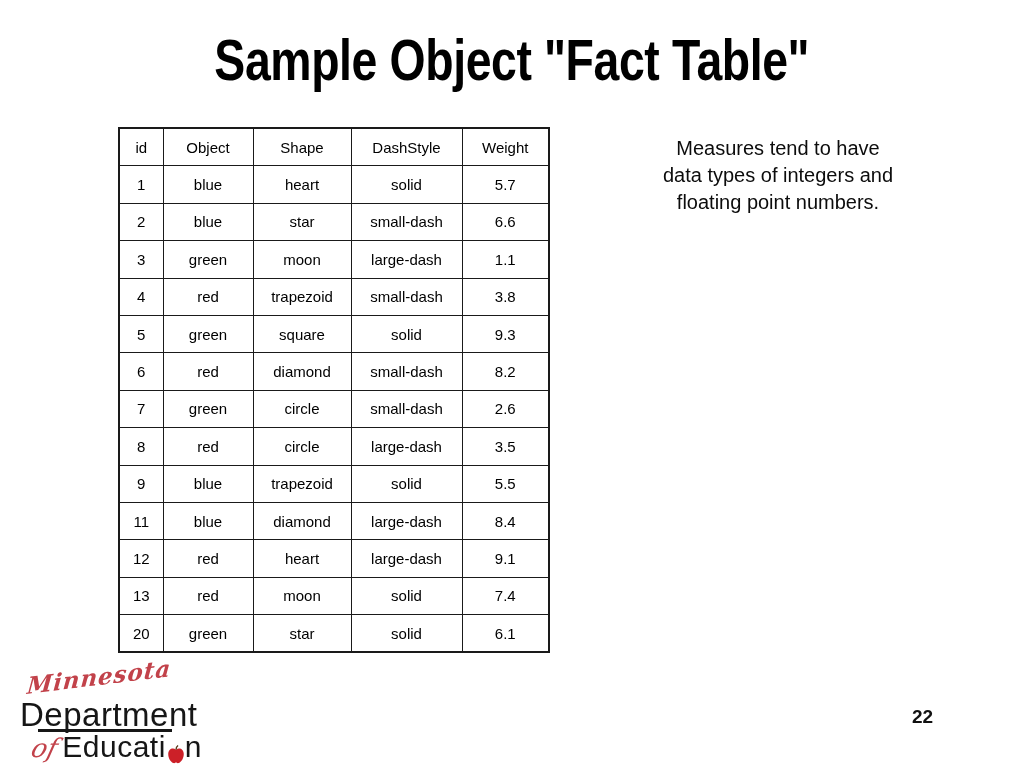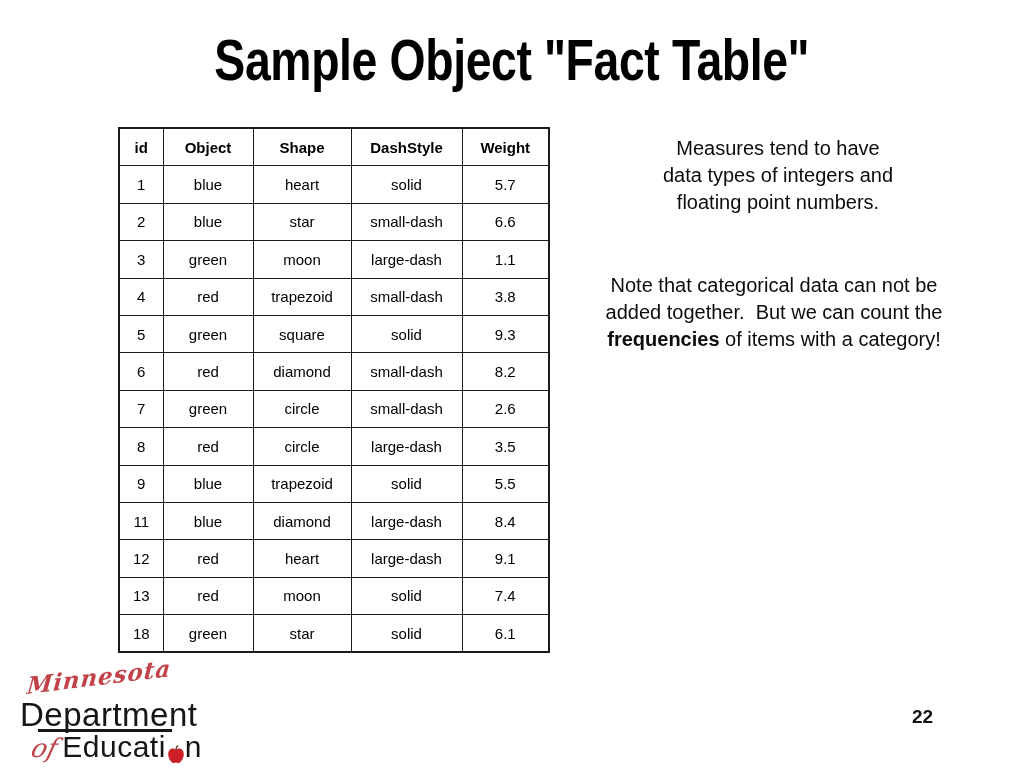--- a/index.html
+++ b/index.html
@@ -43,21 +43,21 @@
     border:2px solid #1a1a1a;
   }
   .fact-table th, .fact-table td {
     border:1px solid #1a1a1a;
     text-align:center;
     vertical-align:middle;
     height:36.4px;
     padding:0 2px;
     overflow:hidden;
   }
-  .fact-table th { font-weight:bold; }
+  .fact-table th { font-weight:normal; }
   .fact-table td { font-weight:normal; }
   col.c-id { width:44px; }
   col.c-color { width:90px; }
   col.c-shape { width:98px; }
   col.c-dash { width:111px; }
   col.c-weight { width:87px; }
 
   
   .note {
     position:absolute;
@@ -245,34 +245,33 @@
           <td>9.1</td>
         </tr>
         <tr>
           <td>13</td>
           <td>red</td>
           <td>moon</td>
           <td>solid</td>
           <td>7.4</td>
         </tr>
         <tr>
-          <td>18</td>
+          <td>20</td>
           <td>green</td>
           <td>star</td>
           <td>solid</td>
           <td>6.1</td>
         </tr>
       </tbody>
   </table>
 
   <div class="note note-measures">Measures tend to have
 data types of integers and
 floating point numbers.</div>
 
-  <div class="note note-categorical"><span>Note that categorical data can not be added together.  But we can count the </span><span class="note-bold">frequencies</span><span> of items with a category!</span></div>
 
   <div class="logo">
     <div class="logo-script">Minnesota</div>
     <div class="logo-dept">Department</div>
     <div class="logo-rule"></div>
     <div class="logo-edu-row">
       <span class="logo-of">of</span>
       <span class="logo-edu">
           <span>Educati</span>
           <span class="apple-icon-wrap"><svg width="18" height="19" viewBox="0 0 20 22" aria-hidden="true">

